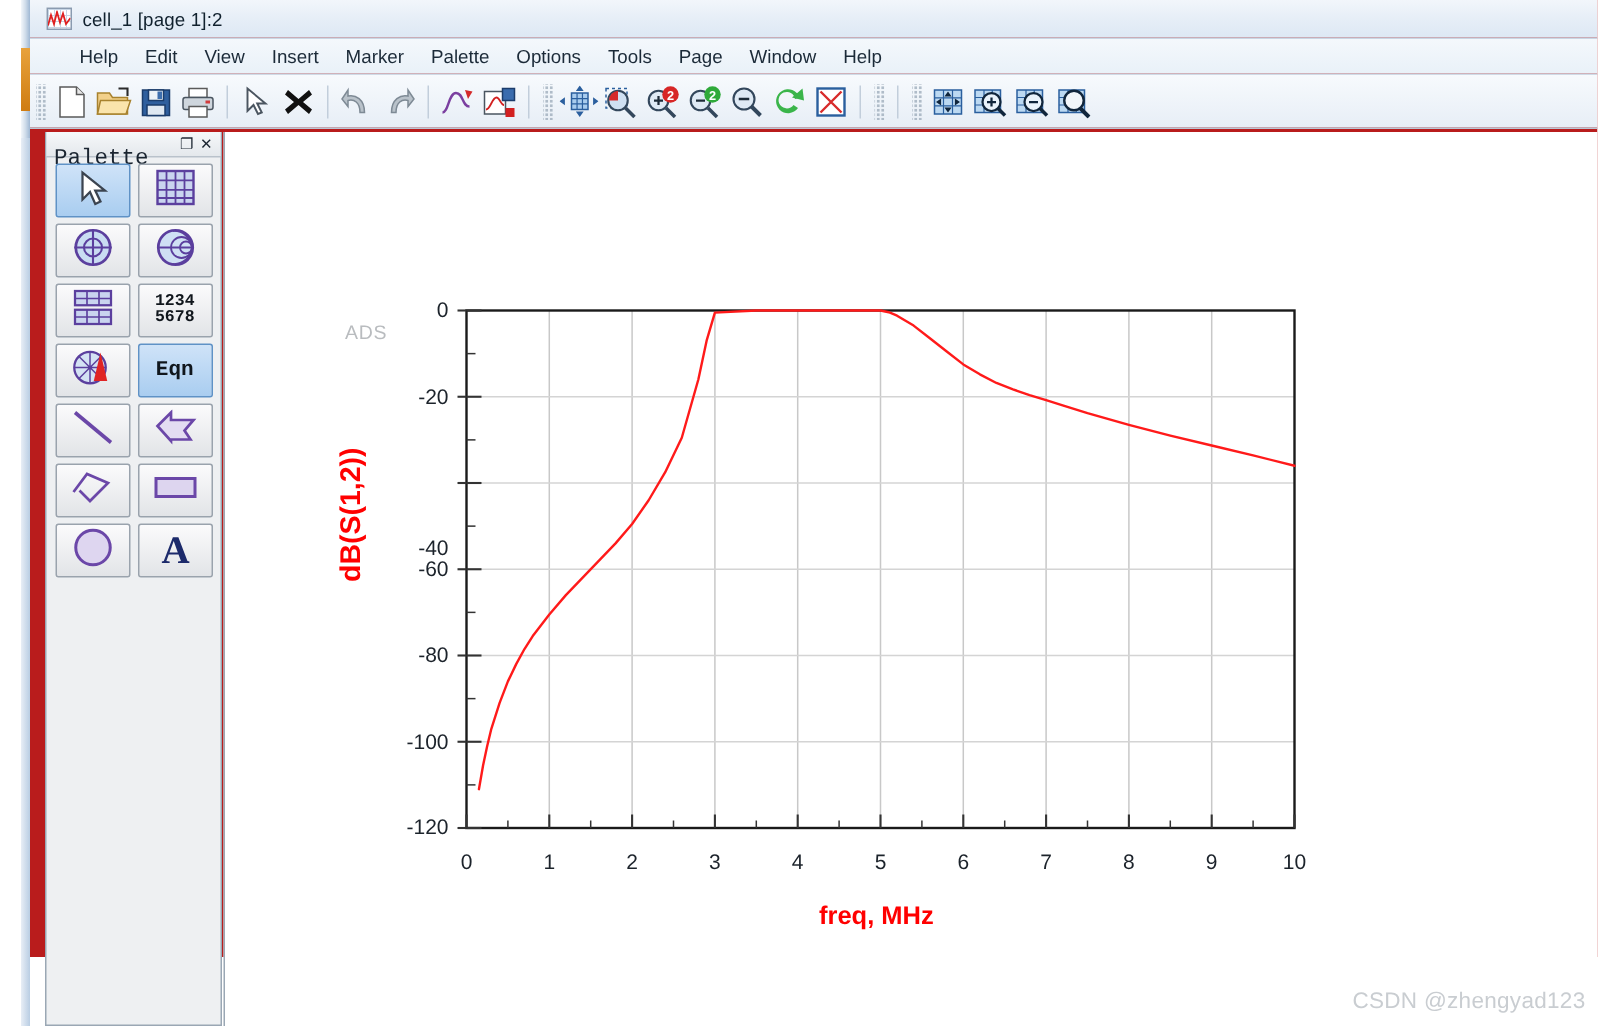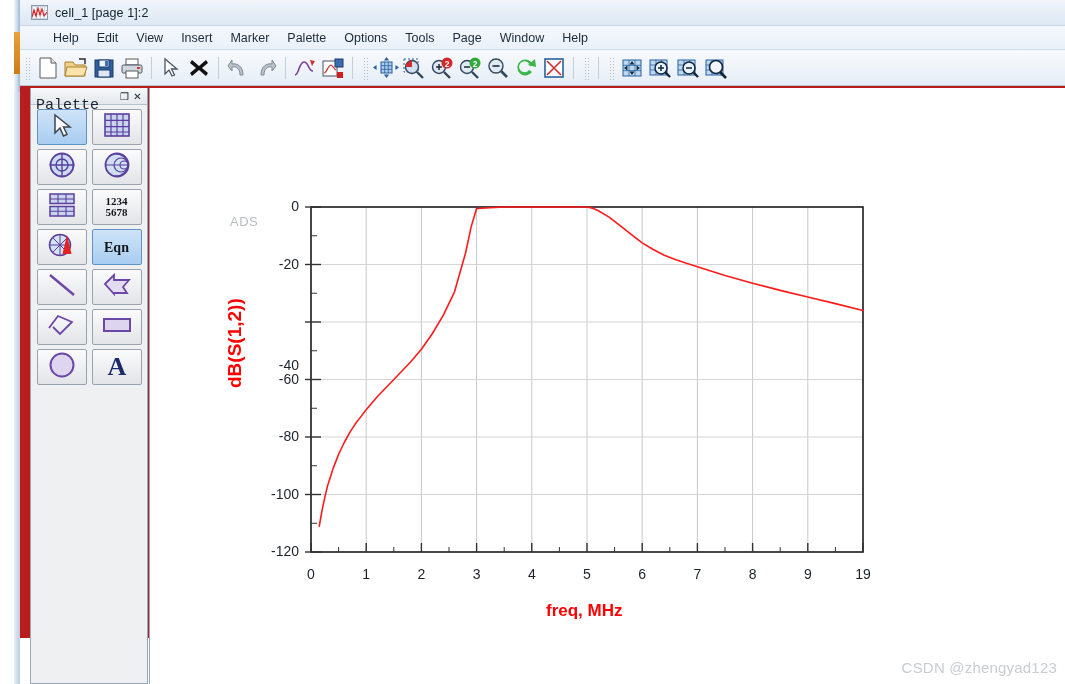--- a/index.html
+++ b/index.html
@@ -137,21 +137,21 @@
     background: linear-gradient(to bottom,#fbfbfc,#e2e4e7);
     border: 1px solid #9aa3ad; border-radius: 2px;
     display: flex; align-items: center; justify-content: center;
     overflow: hidden;
   }
   .pal-btn.sel {
     background: linear-gradient(to bottom,#cfe3f8,#a9cdf0);
     border-color:#5f92c6;
   }
   .pal-txt {
-    font-family: Liberation Serif, serif; font-weight: bold;
+    font-family: Liberation Mono, monospace; font-weight: bold;
     font-size: 11px; color: #10161c; line-height: 11px; text-align: left;
   }
 
   
   .canvas-area {
     position: absolute; left: 149px; top: 88px; width: 916px; height: 596px;
     background: #ffffff; border-left: 1px solid #9aa7b4;
   }
   .ads-watermark {
     position: absolute; left: 80px; top: 126px;
@@ -592,18 +592,18 @@
           <div class="xtick-lbl" style="left: 146px; top: 478px;">0</div>
           <div class="xtick-lbl" style="left: 201.2px; top: 478px;">1</div>
           <div class="xtick-lbl" style="left: 256.4px; top: 478px;">2</div>
           <div class="xtick-lbl" style="left: 311.6px; top: 478px;">3</div>
           <div class="xtick-lbl" style="left: 366.8px; top: 478px;">4</div>
           <div class="xtick-lbl" style="left: 422px; top: 478px;">5</div>
           <div class="xtick-lbl" style="left: 477.2px; top: 478px;">6</div>
           <div class="xtick-lbl" style="left: 532.4px; top: 478px;">7</div>
           <div class="xtick-lbl" style="left: 587.6px; top: 478px;">8</div>
           <div class="xtick-lbl" style="left: 642.8px; top: 478px;">9</div>
-          <div class="xtick-lbl" style="left: 698px; top: 478px;">19</div>
+          <div class="xtick-lbl" style="left: 698px; top: 478px;">10</div>
         </div>
     </div>
   </div>
 
 </div>
 
 </body></html>

